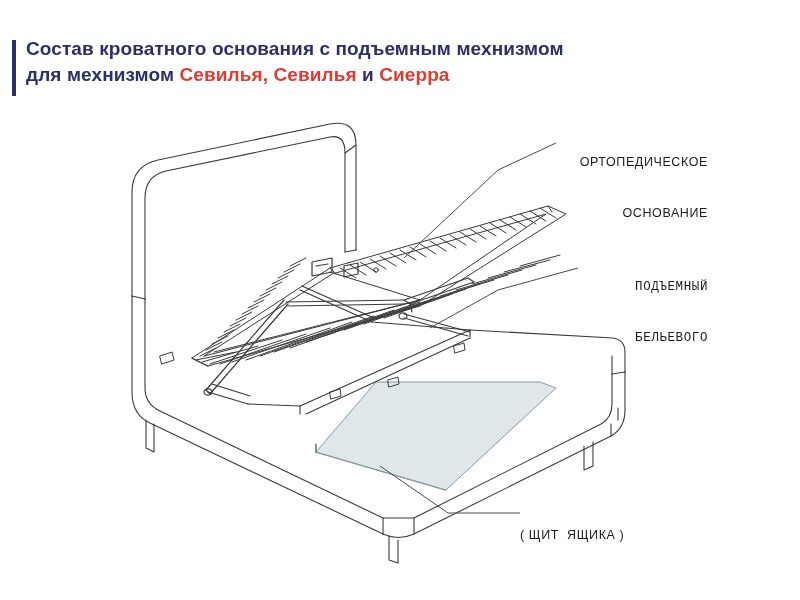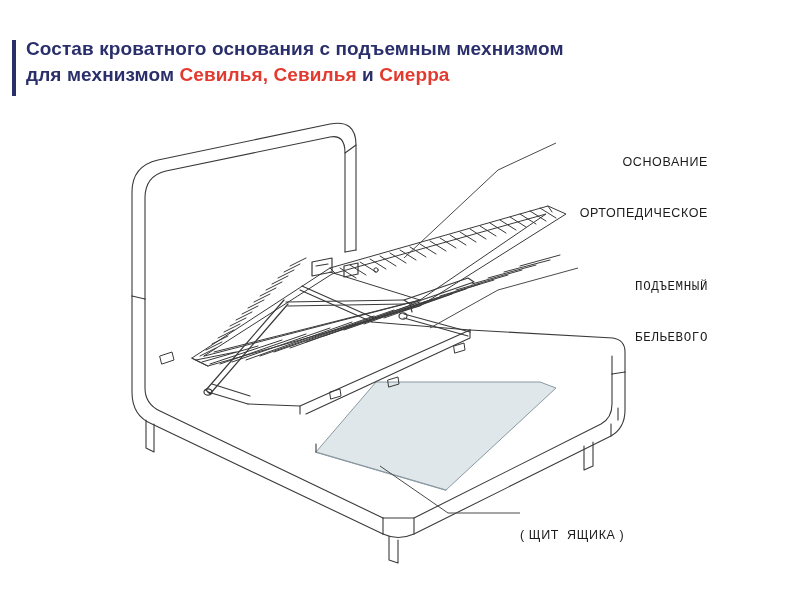--- a/index.html
+++ b/index.html
@@ -264,22 +264,22 @@
     </g>
 
     <g fill="none" stroke="#4a4a4a" stroke-width="1">
       <path d="M404,258 L498,170 L556,143"></path>
       <path d="M430,328 L498,290 L578,268"></path>
       <path d="M380,466 L448,513 L520,513"></path>
     </g>
   </svg>
 
   <div class="callout right-align" id="label-ortho">
+    <div>ОРТОПЕДИЧЕСКОЕ</div>
     <div>ОСНОВАНИЕ</div>
-    <div>ОРТОПЕДИЧЕСКОЕ</div>
   </div>
 
   <div class="callout right-align" id="label-lift">
     <div>ПОДЪЕМНЫЙ</div>
     <div>БЕЛЬЕВОГО</div>
   </div>
 
   <div class="callout left-align" id="label-bottom">
     <div>( ЩИТ  ЯЩИКА )</div>
   </div>

